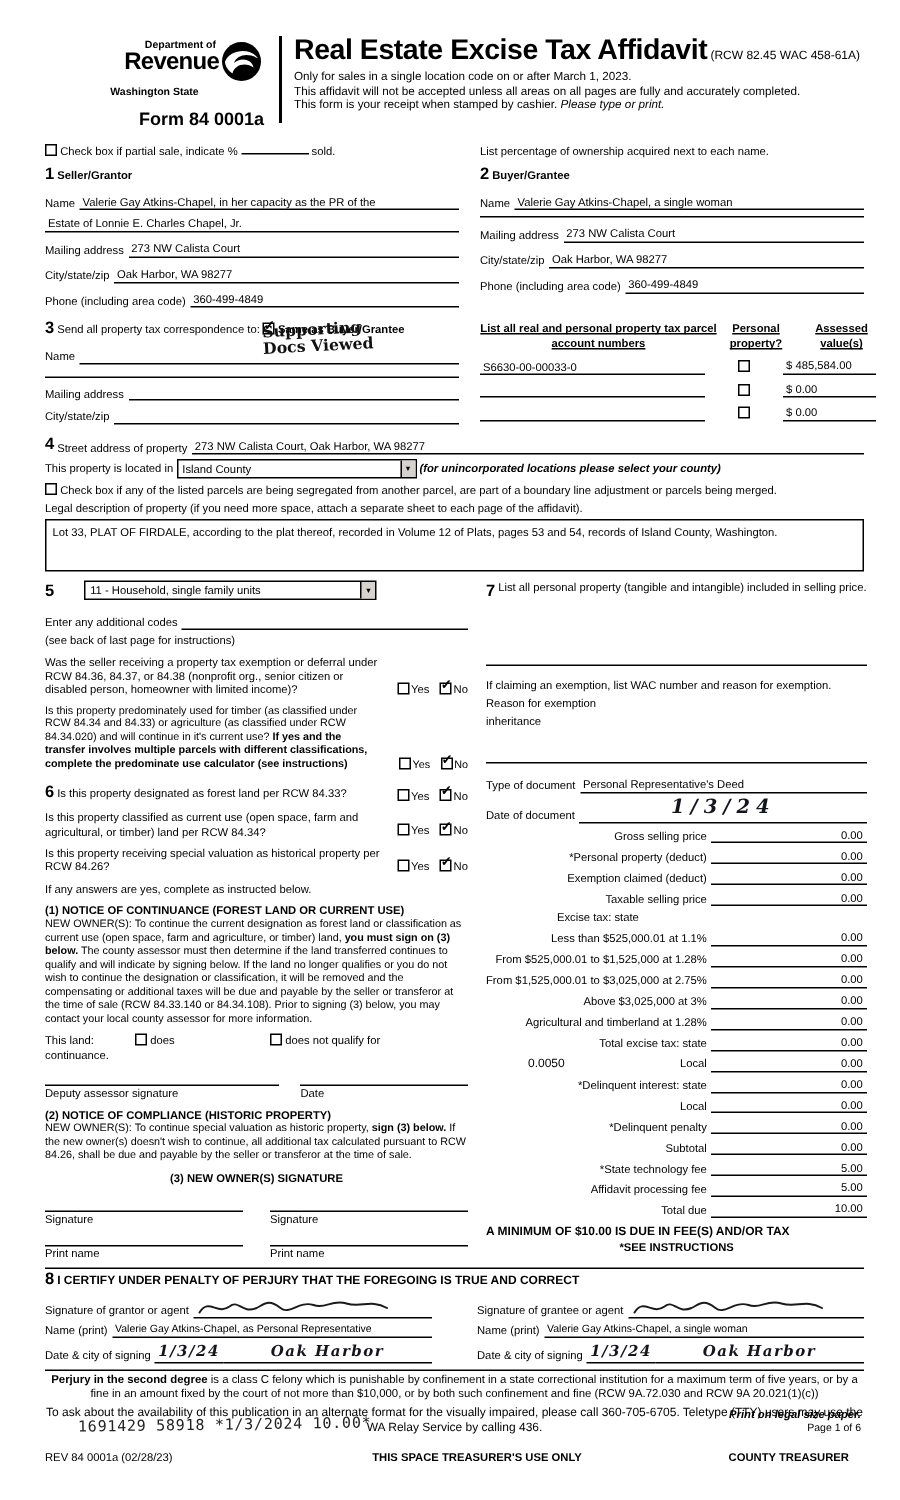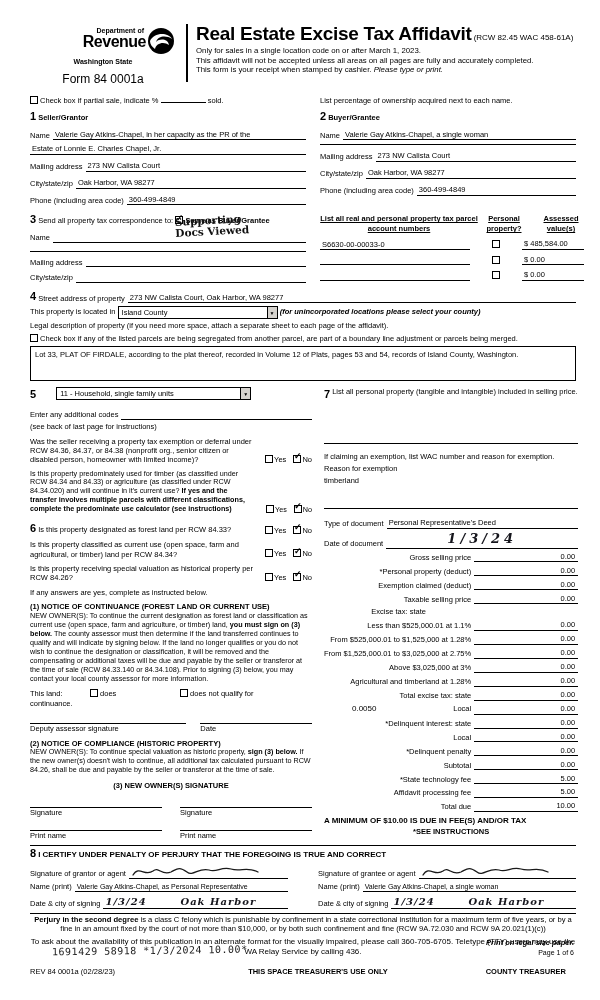--- a/index.html
+++ b/index.html
@@ -8,21 +8,21 @@
   .b { font-weight:bold; } .i { font-style:italic; }
 
   
   .hdr { display:flex; align-items:flex-start; }
   .hdr-left { width:146px; text-align:center; padding-top:2px; }
   .dept-row { display:flex; justify-content:flex-end; align-items:flex-start; }
   .dept-txt { text-align:right; }
   .dept-small { font-size:7px; font-weight:bold; margin-right:2px; }
   .dept-big { font-size:16px; font-weight:bold; letter-spacing:-0.5px; line-height:0.9; }
   .dept-state { font-size:7px; font-weight:bold; margin-top:1px; }
-  .form-no { font-size:12px; font-weight:normal; margin-top:6px; text-align:center; }
+  .form-no { font-size:12px; font-weight:bold; margin-top:6px; text-align:right; }
   .hdr-div { width:2px; background:#000; height:58px; margin:0 8px 0 10px; }
   .hdr-right { flex:1; }
   .title-line { line-height:1; }
   .title-main { font-size:19px; font-weight:bold; letter-spacing:-0.3px; }
   .title-rcw { font-size:8px; }
   .hdr-notes { margin-top:3px; font-size:7.8px; line-height:1.25; }
 
   .partial-row { display:flex; margin:8px 0 4px 0; }
   .partial-left { width:290px; }
   .blank { display:inline-block; border-bottom:1px solid #000; }
@@ -236,25 +236,25 @@
       <span class="uv">273 NW Calista Court, Oak Harbor, WA 98277</span>
     </div>
     <div style="margin-top:3px">
       <span>This property is located in</span>
       <span class="dd" style="width:160px; justify-content:space-between">
         <span class="dd-val">Island County</span>
         <span class="dd-btn">▼</span>
       </span>
       <span class="b i">(for unincorporated locations please select your county)</span>
     </div>
-    <div style="margin-top:2px">Legal description of property (if you need more space, attach a separate sheet to each page of the affidavit).</div>
     <div style="margin-top:3px">
       <span class="cb"></span>
       <span>Check box if any of the listed parcels are being segregated from another parcel, are part of a boundary line adjustment or parcels being merged.</span>
     </div>
+    <div style="margin-top:2px">Legal description of property (if you need more space, attach a separate sheet to each page of the affidavit).</div>
     <div class="legal-box">
       <span>Lot 33, PLAT OF FIRDALE, according to the plat thereof, recorded in Volume 12 of Plats, pages 53 and 54, records of Island County, Washington.</span>
     </div>
   </div>
 
   <div class="main-grid">
 
     <div>
       <div style="display:flex; align-items:center">
         <span class="secnum">5</span>
@@ -358,21 +358,21 @@
     </div>
 
     <div>
       <div style="display:flex">
         <span class="secnum">7</span>
         <span class="para">List all personal property (tangible and intangible) included in selling price.</span>
       </div>
       <div class="blank" style="width:100%; margin-top:42px"></div>
       <div style="margin-top:5px">If claiming an exemption, list WAC number and reason for exemption.</div>
       <div style="margin-top:2px">Reason for exemption</div>
-      <div style="margin-top:3px">timberland</div>
+      <div style="margin-top:3px">inheritance</div>
       <div class="blank" style="width:100%; margin-top:22px"></div>
       <div class="fline" style="margin-top:6px">
         <span class="lbl">Type of document</span>
         <span class="uv">Personal Representative's Deed</span>
       </div>
       <div class="fline" style="margin-top:2px; position:relative">
         <span class="lbl">Date of document</span>
         <span class="uv hand" style="text-align:center; font-size:13px; letter-spacing:4px">1/3/24</span>
       </div>
 

